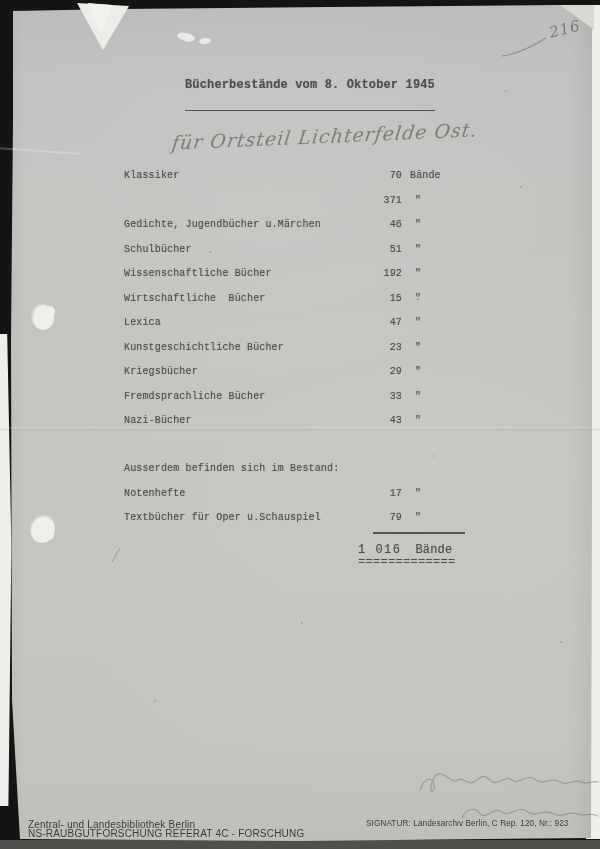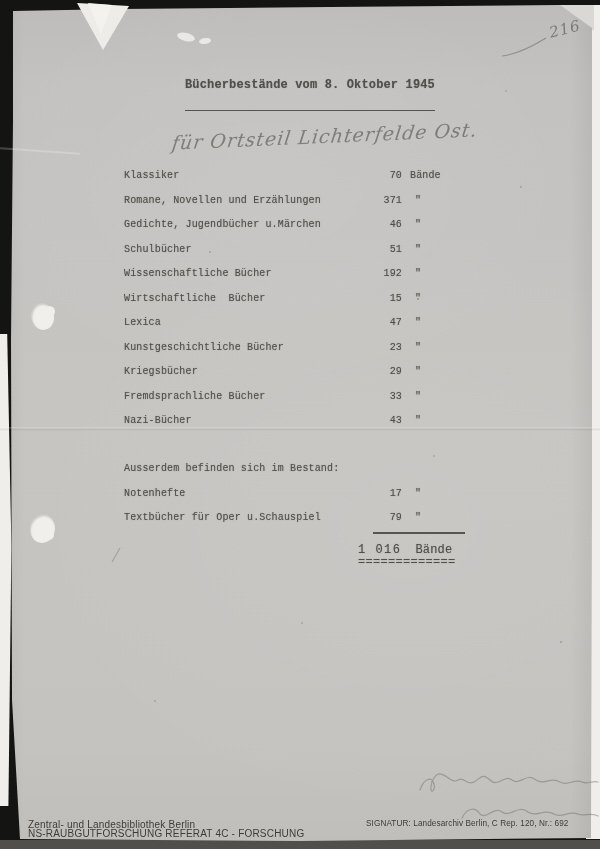--- a/index.html
+++ b/index.html
@@ -99,21 +99,20 @@
 
   <div class="typed" id="doc-title">Bücherbestände vom 8. Oktober 1945</div>
 
 
   <div class="typed row" style="top:169px">
     <span class="lbl">Klassiker</span>
     <span class="num">70</span>
     <span class="unit first">Bände</span>
   </div>
   <div class="typed row" style="top:193.5px">
-    <span class="lbl">Romane, Novellen und Erzählungen</span>
     <span class="num">371</span>
     <span class="unit">"</span>
   </div>
   <div class="typed row" style="top:218px">
     <span class="lbl">Gedichte, Jugendbücher u.Märchen</span>
     <span class="num">46</span>
     <span class="unit">"</span>
   </div>
   <div class="typed row" style="top:242.5px">
     <span class="lbl">Schulbücher</span>
@@ -191,15 +190,15 @@
     </g>
   </svg>
   <svg class="scrawl" style="left:110px;top:546px" width="14" height="20">
     <path d="M2,16 L10,2" fill="none" stroke="rgba(115,115,110,.45)" stroke-width="1.1"></path>
   </svg>
 
   <div class="footer" id="footer-left">
     <div>Zentral- und Landesbibliothek Berlin</div>
     <div>NS-RAUBGUTFORSCHUNG REFERAT 4C - FORSCHUNG</div>
   </div>
-  <div class="footer" id="footer-right">SIGNATUR: Landesarchiv Berlin, C Rep. 120, Nr.: 692</div>
+  <div class="footer" id="footer-right">SIGNATUR: Landesarchiv Berlin, C Rep. 120, Nr.: 923</div>
 
 </div>
 
 </body></html>

